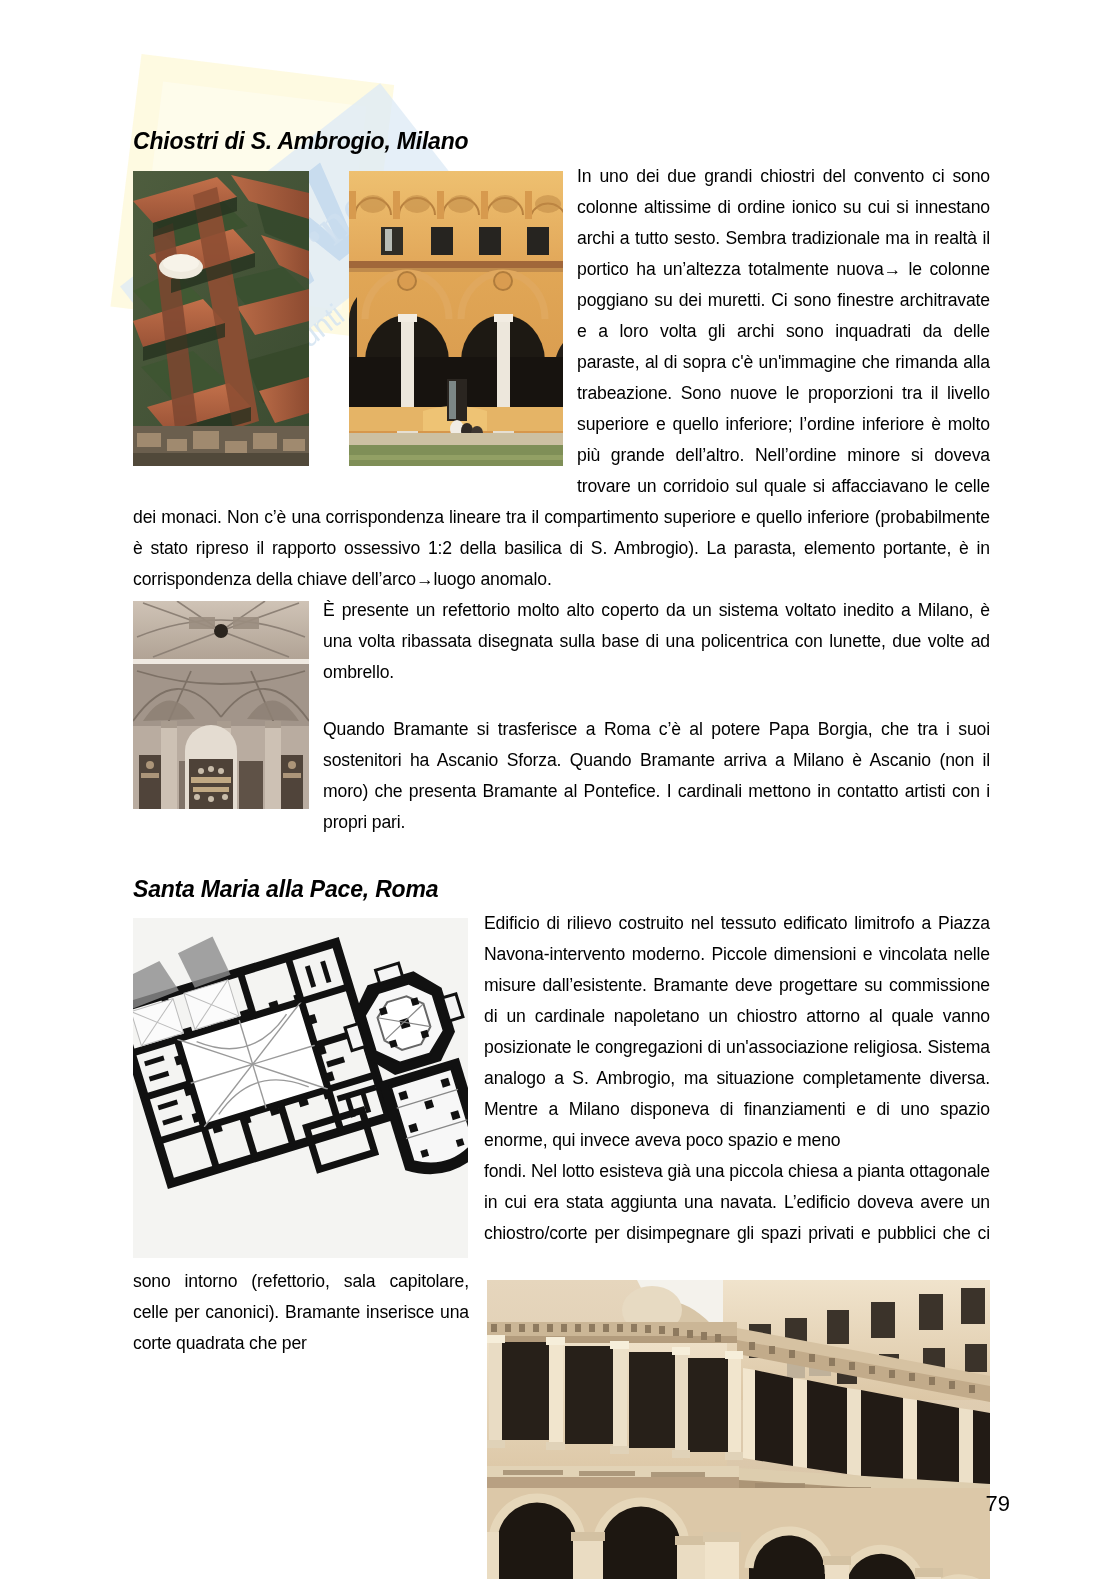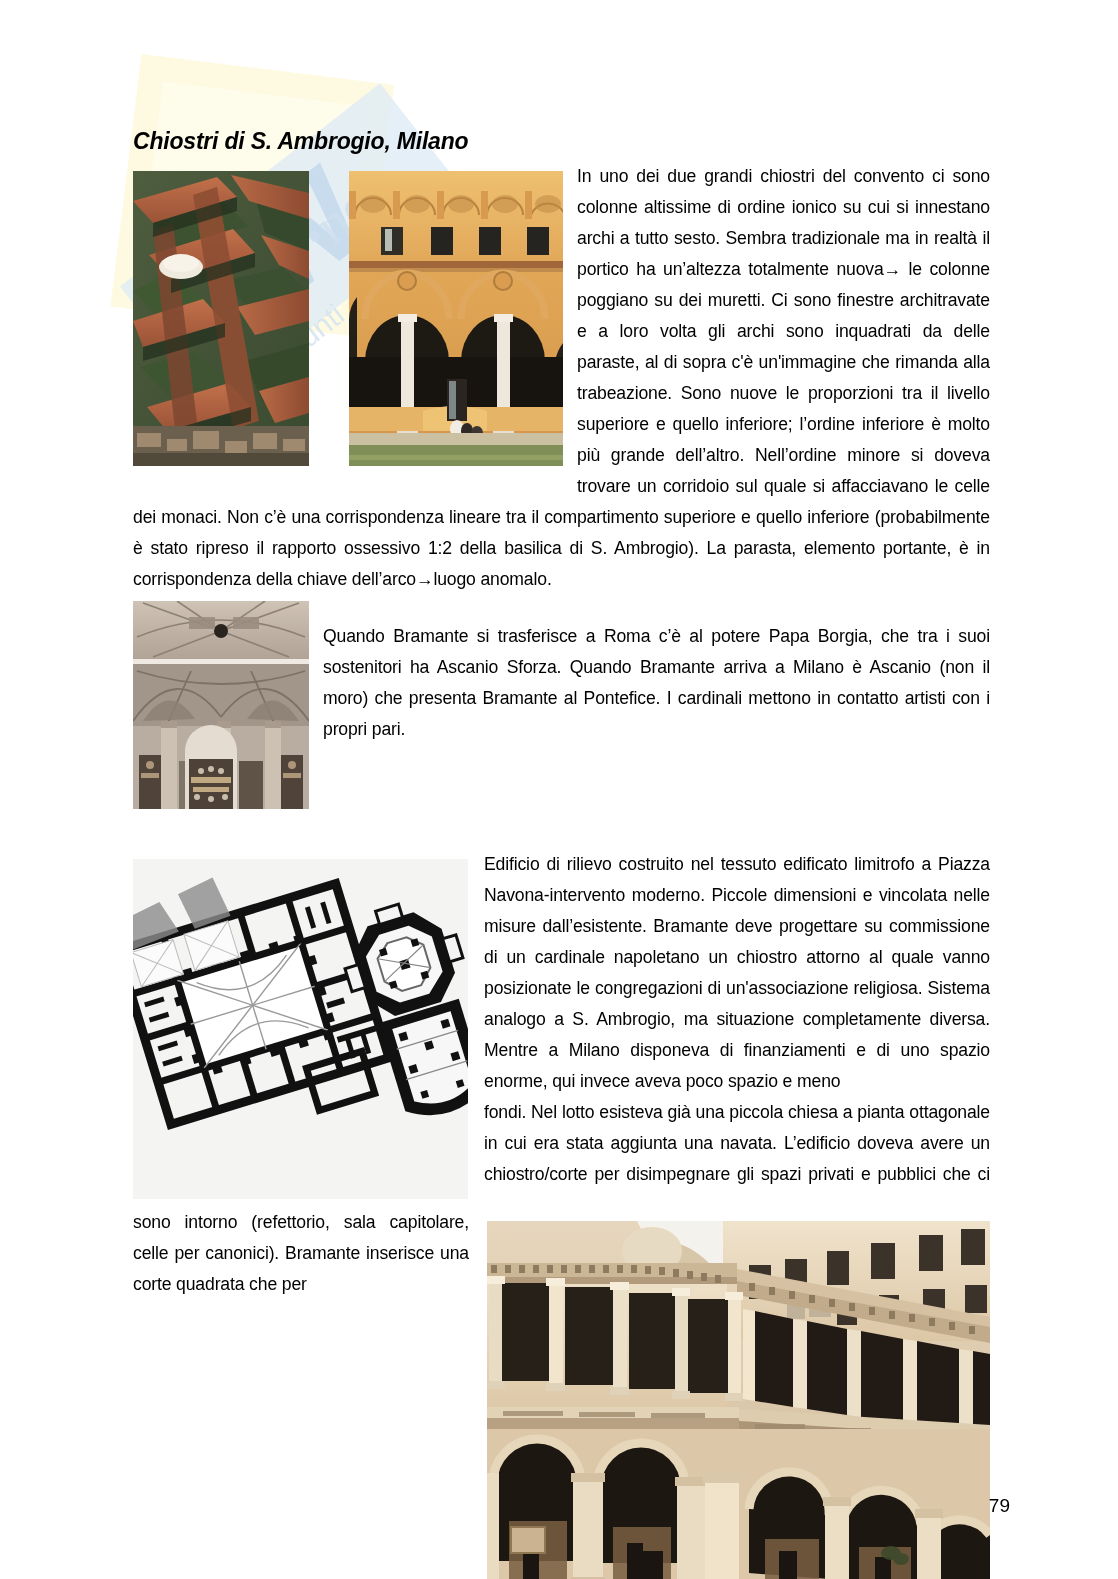--- a/index.html
+++ b/index.html
@@ -72,21 +72,21 @@
 
   .clear { clear: both; }
 
   .spacer-para { height: 26px; }
 
   
   .page-number {
     position: absolute;
     right: 108px;
     bottom: 62px;
-    font-size: 19px;
+    font-size: 22px;
     z-index: 3;
     text-align: right;
   }
 
   
   .photo-aerial, .photo-cloister-mi, .photo-refectory,
   .plan-drawing, .photo-cloister-roma {
     display: block;
   }
 </style>
@@ -349,29 +349,31 @@
         <g fill="#bda484" opacity="0.85">
             <rect x="150" y="172" width="18" height="5"></rect>
             <circle cx="159" cy="164" r="4"></circle>
           </g>
 
         <rect x="106" y="160" width="24" height="48" fill="#5a4d42" opacity="0.95"></rect>
         <rect x="46" y="160" width="6" height="48" fill="#5a4d42" opacity="0.6"></rect>
       </svg>
     </div>
 
+    <p class="body">È presente un refettorio molto alto coperto da un sistema voltato inedito a Milano, è una volta ribassata disegnata sulla base di una policentrica con lunette, due volte ad ombrello.</p>
 
     <div class="spacer-para"></div>
 
     <p class="body">Quando Bramante si trasferisce a Roma c’è al potere Papa Borgia, che tra i suoi sostenitori ha Ascanio Sforza. Quando Bramante arriva a Milano è Ascanio (non il moro) che presenta Bramante al Pontefice. I cardinali mettono in contatto artisti con i propri pari.</p>
 
     <div class="clear"></div>
 
     <div style="height:34px"></div>
 
+    <div class="sec-title">Santa Maria alla Pace, Roma</div>
 
     <div class="img float-left" style="width:335px;height:340px;margin:10px 16px 8px 0;shape-outside:inset(0);background:#ffffff;">
       <svg class="plan-drawing" width="335" height="340" viewBox="0 0 335 340" preserveAspectRatio="none">
         <rect width="335" height="340" fill="#f4f4f2"></rect>
         <g transform="rotate(-17 150 160)">
 
           <g stroke="#111" stroke-width="9" fill="none">
             <rect x="12" y="46" width="228" height="182"></rect>
           </g>
 

